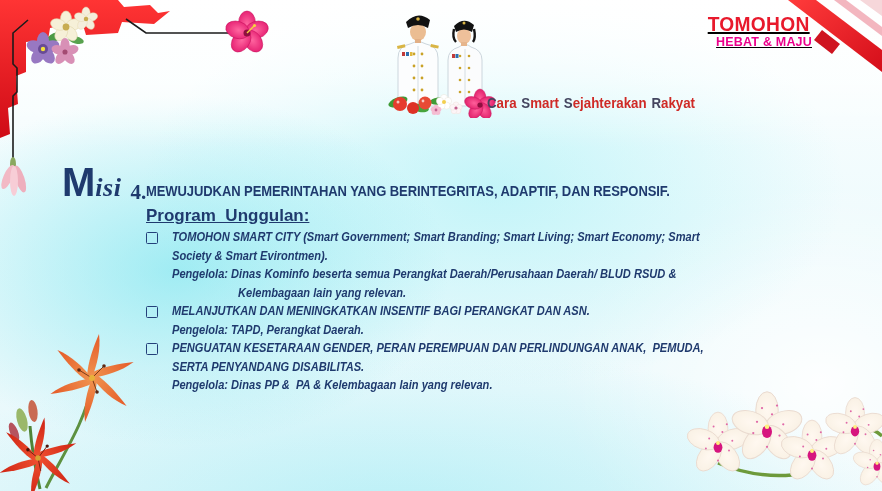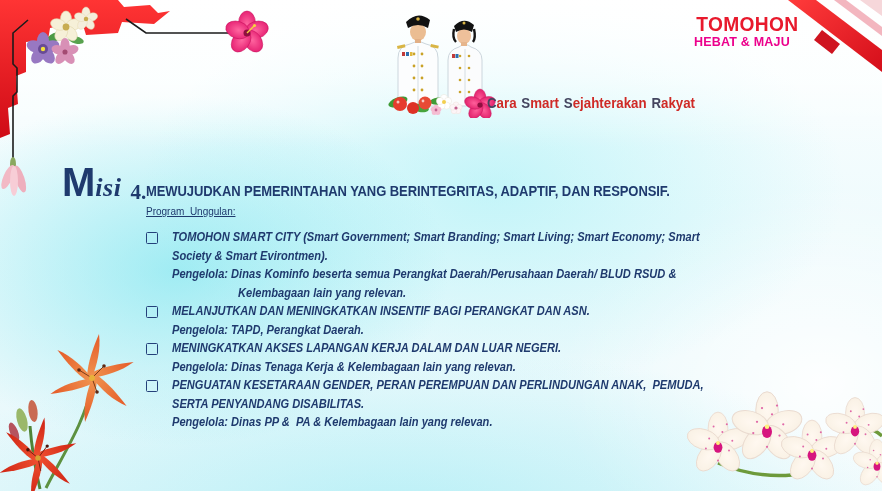--- a/index.html
+++ b/index.html
@@ -14,36 +14,36 @@
       radial-gradient(ellipse 420px 320px at 93% 78%, rgba(255,255,255,.92), rgba(255,255,255,0) 62%),
       linear-gradient(180deg,#fcffff 0%, #effbfd 45%, #e7f8fb 100%);
   }
   .decor{position:absolute;pointer-events:none;}
   .tl{left:0;top:0;z-index:2;}
   .tr{right:0;top:0;z-index:2;}
   .officials{left:384px;top:6px;z-index:3;}
   .bl{left:0;top:326px;z-index:2;}
   .br{left:672px;top:376px;z-index:2;}
 
-  .brand{position:absolute;left:694px;top:14px;width:118px;text-align:left;z-index:4;line-height:1.05;}
+  .brand{position:absolute;left:694px;top:14px;width:118px;text-align:right;z-index:4;line-height:1.05;text-decoration:underline;}
   .brand1{font-size:20px;font-weight:700;color:#e8192c;letter-spacing:.3px;transform:scaleX(.96);transform-origin:center;}
   .brand2{font-size:12.5px;font-weight:700;color:#ec008c;letter-spacing:.2px;margin-top:1px;}
 
   .tagline{position:absolute;left:487px;top:95px;z-index:4;display:flex;gap:5px;
     font-size:14px;font-weight:700;color:#cf2a26;transform:scaleX(.95);transform-origin:left center;white-space:nowrap;}
   .tagline .cap{color:#44455f;font-weight:700;}
 
   .misi{position:absolute;left:62px;top:160px;z-index:5;color:#1f3a6e;display:flex;align-items:baseline;justify-content:center;}
   .misi-word{font-family:"Liberation Serif",serif;font-style:italic;font-weight:700;font-size:26px;letter-spacing:.5px;display:inline-block;}
   .misi-word::first-letter{font-family:"Liberation Sans",sans-serif;font-style:normal;font-weight:700;font-size:40px;letter-spacing:0;}
   .misi-num{font-family:"Liberation Serif",serif;font-weight:700;font-size:21px;margin-left:9px;position:relative;top:3px;}
 
   .mission-text{position:absolute;left:146px;top:183px;z-index:5;font-size:14px;font-weight:700;color:#1f3a6e;
     white-space:nowrap;transform:scaleX(.93);transform-origin:left center;letter-spacing:-.1px;}
-  .program-label{position:absolute;left:146px;top:206px;z-index:5;font-size:10px;font-weight:400;color:#1f3a6e;
+  .program-label{position:absolute;left:146px;top:206px;z-index:5;font-size:17px;font-weight:700;color:#1f3a6e;
     text-decoration:underline;white-space:pre;}
 
   .programs{position:absolute;left:146px;top:228px;z-index:5;margin:0;padding:0;list-style:none;width:700px;color:#1f3a6e;}
   .programs li{display:flex;align-items:flex-start;margin:0;}
   .cb{flex:0 0 auto;width:10px;height:10px;border:1.7px solid #24407a;border-radius:1.5px;margin:4px 14px 0 0;background:transparent;}
   .ptext{flex:1;transform:scaleX(.88);transform-origin:left top;font-style:italic;line-height:18.5px;font-size:12.6px;}
   .ptitle{font-weight:700;white-space:pre-wrap;}
   .pmgr{font-weight:700;white-space:pre-wrap;}
   .pmgr2{font-weight:700;white-space:pre-wrap;padding-left:75px;}
 </style>
@@ -275,27 +275,20 @@
 Society &amp; Smart Evirontmen).</div>
         <div class="pmgr">Pengelola: Dinas Kominfo beserta semua Perangkat Daerah/Perusahaan Daerah/ BLUD RSUD &amp;</div>
         <div class="pmgr2">Kelembagaan lain yang relevan.</div>
       </div>
     </li>
     <li>
       <span class="cb"></span>
       <div class="ptext">
         <div class="ptitle">MELANJUTKAN DAN MENINGKATKAN INSENTIF BAGI PERANGKAT DAN ASN.</div>
         <div class="pmgr">Pengelola: TAPD, Perangkat Daerah.</div>
-      </div>
-    </li>
-    <li>
-      <span class="cb"></span>
-      <div class="ptext">
-        <div class="ptitle">MENINGKATKAN AKSES LAPANGAN KERJA DALAM DAN LUAR NEGERI.</div>
-        <div class="pmgr">Pengelola: Dinas Tenaga Kerja &amp; Kelembagaan lain yang relevan.</div>
       </div>
     </li>
     <li>
       <span class="cb"></span>
       <div class="ptext">
         <div class="ptitle">PENGUATAN KESETARAAN GENDER, PERAN PEREMPUAN DAN PERLINDUNGAN ANAK,  PEMUDA,
 SERTA PENYANDANG DISABILITAS.</div>
         <div class="pmgr">Pengelola: Dinas PP &amp;  PA &amp; Kelembagaan lain yang relevan.</div>
       </div>
     </li>

